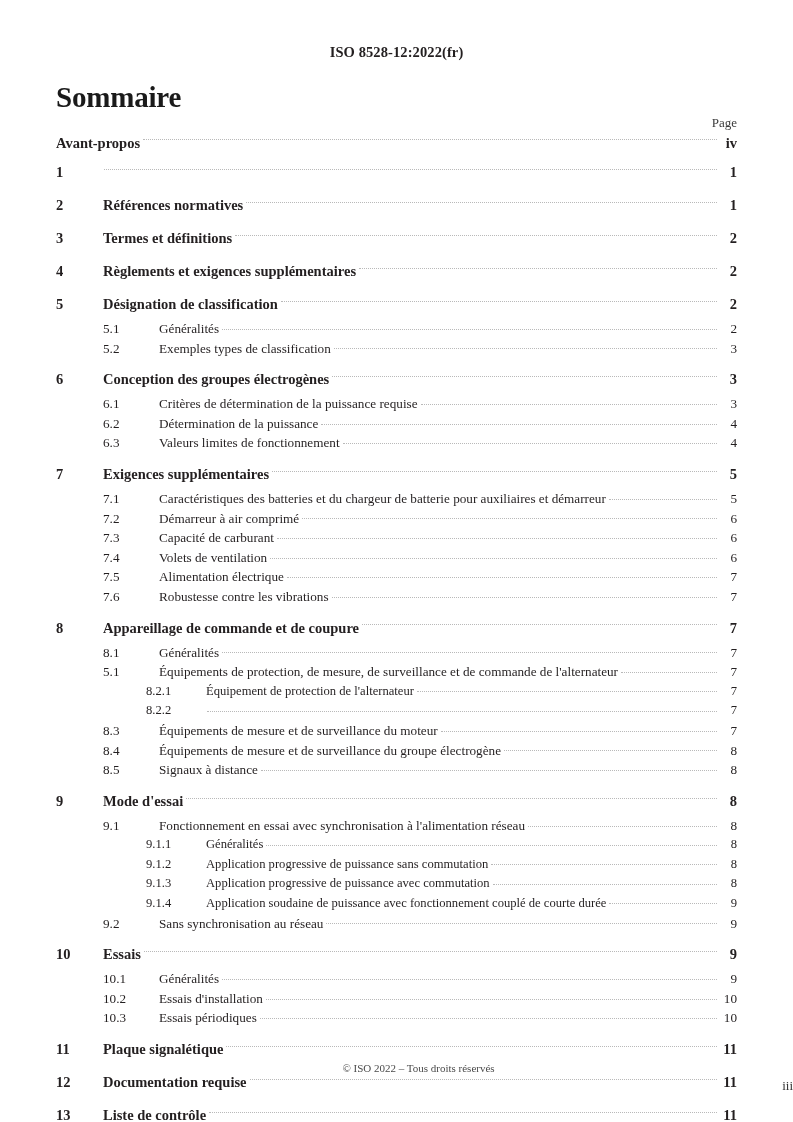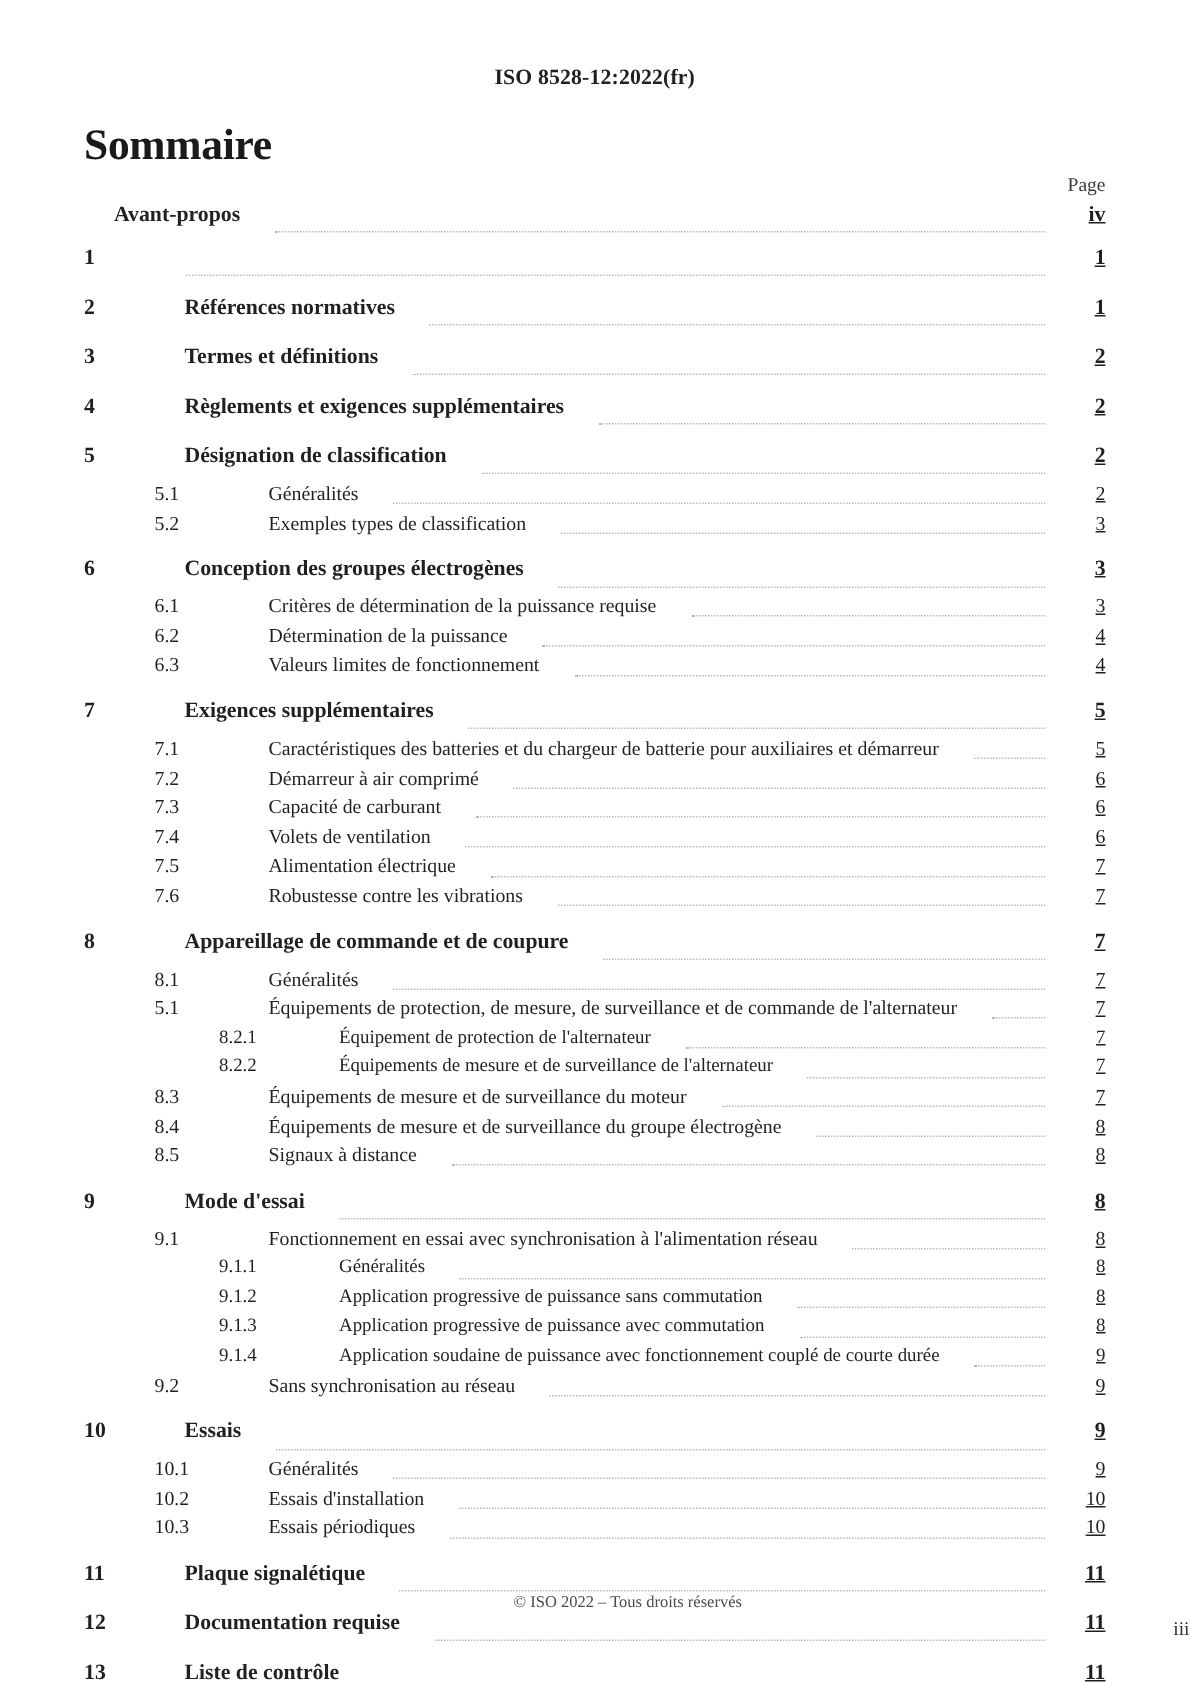--- a/index.html
+++ b/index.html
@@ -69,25 +69,24 @@
   
   .toc {
     position: absolute;
     top: 128px;
     left: 56px;
     width: 681px;
   }
 
   .toc-entry {
     display: flex;
-    align-items: flex-end;
+    align-items: flex-start;
     width: 100%;
     color: #231f20;
     white-space: nowrap;
-    gap: 20px;
   }
 
   .toc-num {
     flex: 0 0 auto;
     text-align: left;
   }
   .toc-text {
     flex: 0 0 auto;
     padding-right: 2px;
   }
@@ -104,21 +103,20 @@
     position: absolute;
     left: 0;
     right: 0;
     bottom: 0.18em;
     border-bottom: 1.4px dotted #b9b9b9;
   }
   .toc-page {
     flex: 0 0 auto;
     text-align: right;
     padding-left: 1px;
-    text-decoration: underline;
   }
 
   
   .lvl-front {
     font-weight: bold;
     font-size: 14.5px;
     line-height: 30px;
     margin-bottom: 0px;
   }
   .lvl-front .toc-num { width: 0; }
@@ -323,21 +321,20 @@
         <span class="toc-page">7</span>
       </div>
       <div class="toc-entry lvl-3">
         <span class="toc-num">8.2.1</span>
         <span class="toc-text">Équipement de protection de l'alternateur</span>
         <span class="toc-dots"></span>
         <span class="toc-page">7</span>
       </div>
       <div class="toc-entry lvl-3">
         <span class="toc-num">8.2.2</span>
-        <span class="toc-text">Équipements de mesure et de surveillance de l'alternateur</span>
         <span class="toc-dots"></span>
         <span class="toc-page">7</span>
       </div>
       <div class="toc-entry lvl-2">
         <span class="toc-num">8.3</span>
         <span class="toc-text">Équipements de mesure et de surveillance du moteur</span>
         <span class="toc-dots"></span>
         <span class="toc-page">7</span>
       </div>
       <div class="toc-entry lvl-2">

